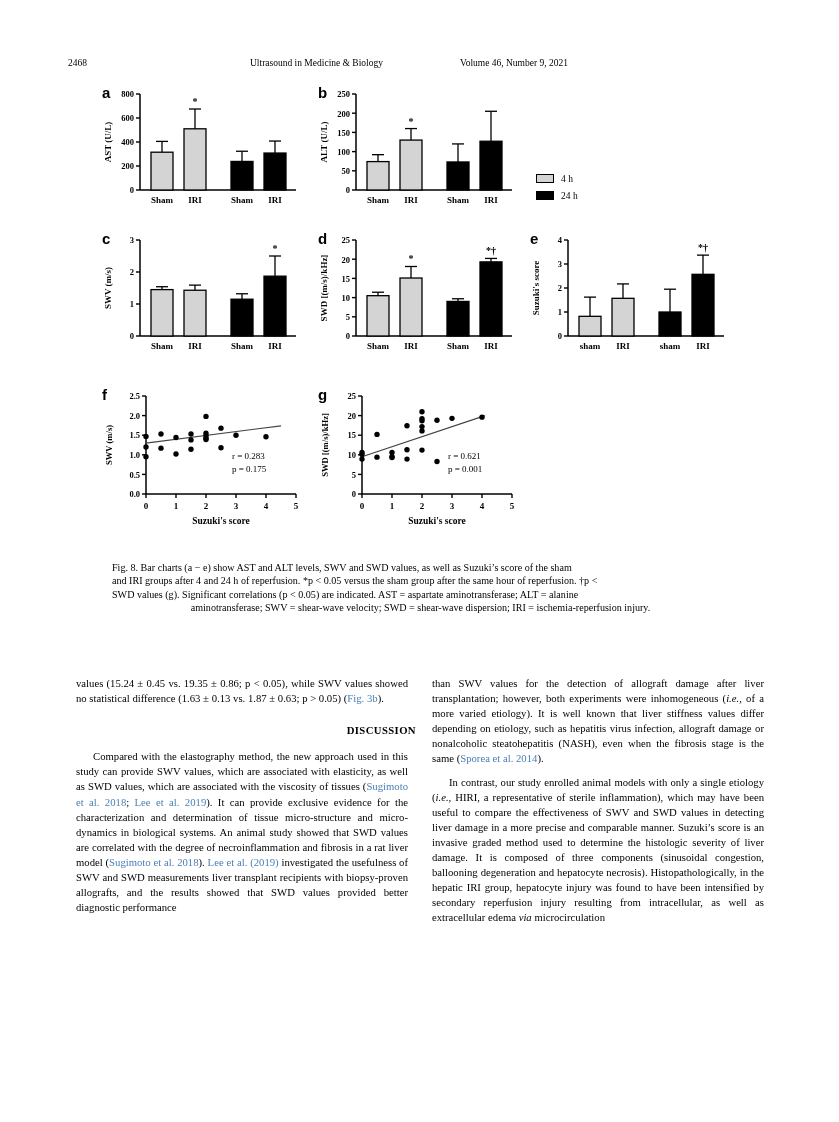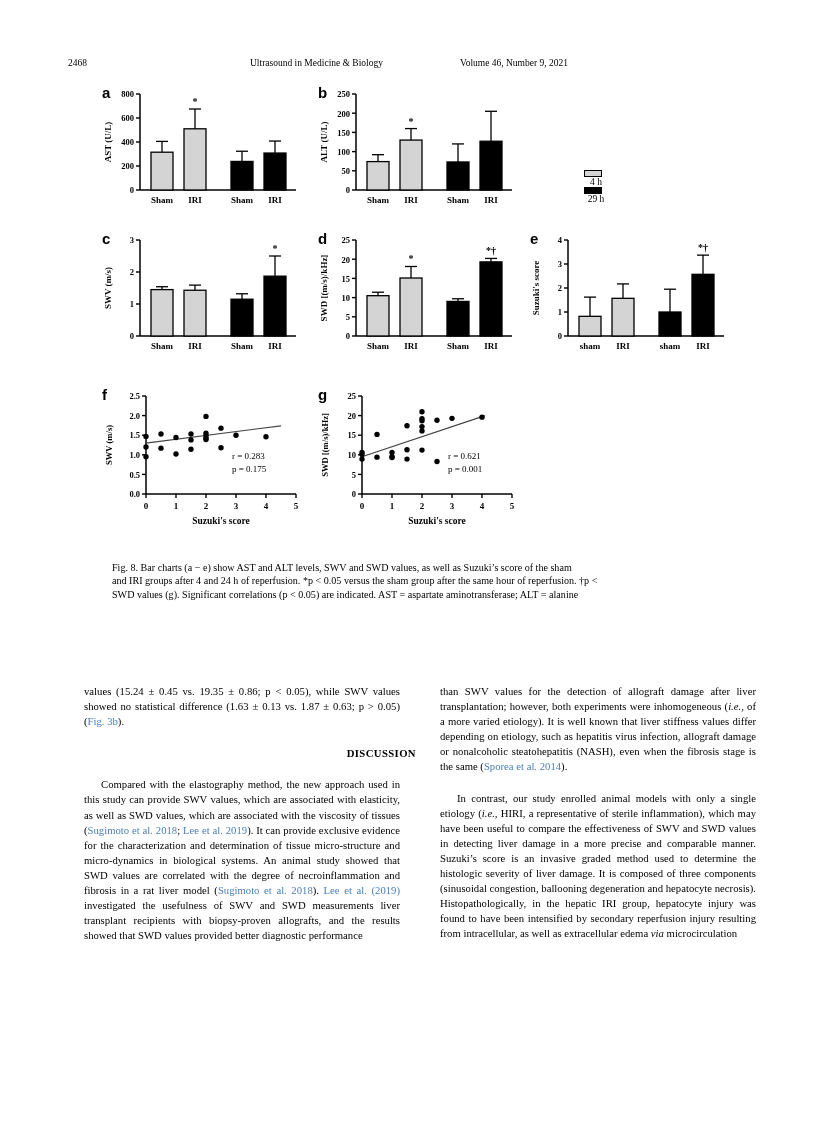--- a/index.html
+++ b/index.html
@@ -16,36 +16,36 @@
 
   
   .figure{position:absolute;left:0;top:82px;width:839px;height:560px;}
 
   .panel{position:absolute;}
 
   svg{display:block;}
 
   
   .fig-legend{position:absolute;left:536px;top:88px;width:120px;font-size:9.5px;}
-  .fig-legend .row{display:flex;align-items:center;height:17px;flex-direction:column;}
+  .fig-legend .row{display:flex;align-items:center;height:17px;}
   .fig-legend .swatch{width:16px;height:7px;border:1.1px solid #000;margin-right:7px;}
   .fig-legend .sw-4h{background:#d4d4d4;}
   .fig-legend .sw-24h{background:#000;}
 
   
   .caption{position:absolute;left:112px;top:561px;width:617px;
            font-size:10.1px;line-height:13.4px;text-align:justify;}
   .caption .lastline{text-align:center;}
 
   
   .col{position:absolute;top:668px;width:348px;font-size:10.7px;
        line-height:15.1px;text-align:justify;}
   .col-left{left:68px;}
   .col-right{left:424px;}
-  .col p{margin:16px;text-indent:17px;font-family:Liberation Serif, serif;}
+  .col p{margin:8px;text-indent:17px;font-family:Liberation Serif, serif;}
   .col p.noindent{text-indent:0;}
   .sec-head{margin:17px 0 11px 0;text-align:right;font-weight:bold;
             font-size:10.7px;letter-spacing:.4px;}
   .cite{color:#4a7fb5;}
   .ital{font-style:italic;}
 </style>
 </head>
 <body>
 
 <div class="page">
@@ -349,29 +349,30 @@
         </svg>
       </div>
 
     <div class="fig-legend">
       <div class="row">
         <span class="swatch sw-4h"></span>
         <span>4 h</span>
       </div>
       <div class="row">
         <span class="swatch sw-24h"></span>
-        <span>29 h</span>
+        <span>24 h</span>
       </div>
     </div>
   </div>
 
   <div class="caption">
     <div>Fig. 8. Bar charts (a − e) show AST and ALT levels, SWV and SWD values, as well as Suzuki’s score of the sham</div>
     <div>and IRI groups after 4 and 24 h of reperfusion. *p &lt; 0.05 versus the sham group after the same hour of reperfusion. †p &lt;</div>
     <div>SWD values (g). Significant correlations (p &lt; 0.05) are indicated. AST = aspartate aminotransferase; ALT = alanine</div>
+    <div class="lastline">aminotransferase; SWV = shear-wave velocity; SWD = shear-wave dispersion; IRI = ischemia-reperfusion injury.</div>
   </div>
 
   <div class="col col-left">
     <p class="noindent">
       <span>values (15.24 ± 0.45 vs. 19.35 ± 0.86; p &lt; 0.05), while</span>
       <span>SWV values showed no statistical difference (1.63 ±</span>
       <span>0.13 vs. 1.87 ± 0.63; p &gt; 0.05) (</span><span class="cite">Fig. 3b</span><span>).</span>
     </p>
     <div class="sec-head">DISCUSSION</div>
     <p><span>Compared with the elastography method, the new approach used in this study can provide SWV values, which are associated with elasticity, as well as SWD values, which are associated with the viscosity of tissues (</span><span class="cite">Sugimoto et al. 2018</span><span>; </span><span class="cite">Lee et al. 2019</span><span>). It can provide exclusive evidence for the characterization and determination of tissue micro-structure and micro-dynamics in biological systems. An animal study showed that SWD values are correlated with the degree of necroinflammation and fibrosis in a rat liver model (</span><span class="cite">Sugimoto et al. 2018</span><span>). </span><span class="cite">Lee et al. (2019)</span><span> investigated the usefulness of SWV and SWD measurements liver transplant recipients with biopsy-proven allografts, and the results showed that SWD values provided better diagnostic performance</span></p>

